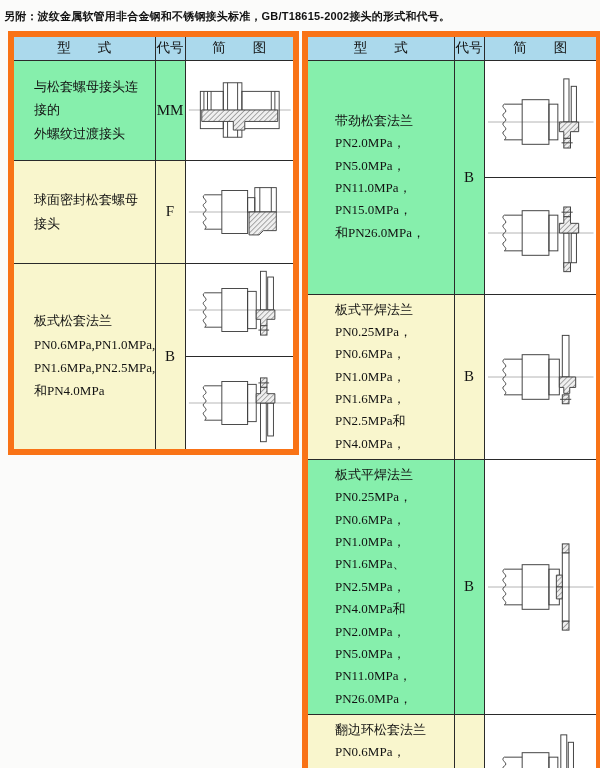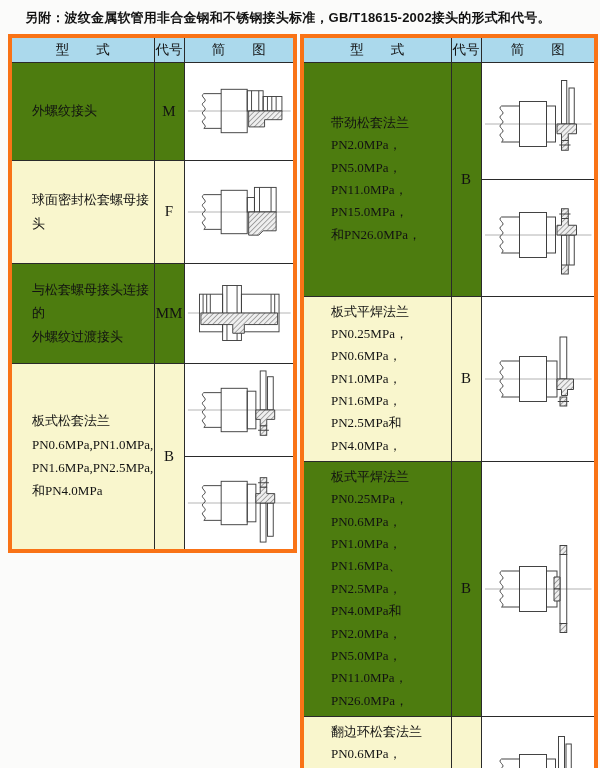--- a/index.html
+++ b/index.html
@@ -3,25 +3,25 @@
 <meta charset="utf-8">
 <style>
   html,body{margin:0;padding:0;}
   body{
     width:600px;height:768px;overflow:hidden;
     background:#fbfbfa;color:#121212;
     font-family:"Liberation Serif", serif;
   }
   .title{
     font-family:"Liberation Sans", sans-serif;
-    font-weight:bold;font-size:13px;letter-spacing:.2px;
-    padding:9px 0 0 25px;white-space:nowrap;
+    font-weight:bold;font-size:11px;letter-spacing:.2px;
+    padding:9px 0 0 4px;white-space:nowrap;
   }
   .tables{display:flex;gap:3px;margin:7px 0 0 8px;align-items:flex-start;}
-  table{border-collapse:collapse;table-layout:fixed;border:4px solid #f97316;background:#4d7c0f;}
+  table{border-collapse:collapse;table-layout:fixed;border:6px solid #f97316;background:#86efac;}
   th,td{border:1px solid #2a2a2a;padding:0;vertical-align:middle;}
   th{
     background:var(--hd,#abd9ec);font-weight:normal;font-size:13.5px;
     font-family:"Liberation Sans", sans-serif;
   }
   td.type{
     font-size:13px;line-height:1.8;text-align:left;
     padding:4px 4px 4px 20px;white-space:pre-line;
   }
   table.t2 td.type{padding-left:27px;line-height:1.72;}
@@ -62,72 +62,54 @@
         <col style="width:30px">
         <col style="width:111px">
       </colgroup>
     <tbody>
     <tr class="head" style="height:26px">
       <th>型　　式</th>
       <th>代号</th>
       <th>简　　图</th>
     </tr>
 
-    <tr style="height:98px">
-      <td class="type">外螺纹接头</td>
-      <td class="code">M</td>
-      <td class="diag">
-        <svg class="d" viewBox="0 0 150 120" width="100%" height="94">
-              <use href="#cl"></use>
-              <use href="#hose"></use>
-              <use href="#bdy"></use>
-          <g stroke="#3f3f3f" fill="none" stroke-width="1.3">
-            <rect x="86" y="32" width="22" height="28"></rect>
-                <path d="M92,32 V60 M102,32 V60"></path>
-            <rect x="108" y="40" width="26" height="20"></rect>
-                <path d="M114,40 V60 M120,40 V60 M126,40 V60"></path>
-            <path fill="url(#hx)" d="M88,60 h46 v12 h-24 v10 h-22 z"></path>
-          </g>
-            </svg>
-      </td>
-    </tr>
-
-    <tr style="height:103px">
-      <td class="type hl">球面密封松套螺母接头</td>
-      <td class="code hl">F</td>
-      <td class="diag">
-        <svg class="d" viewBox="0 0 150 120" width="100%" height="98">
-              <use href="#cl"></use>
-              <use href="#hose"></use>
-              <use href="#bdy"></use>
-          <g stroke="#3f3f3f" fill="none" stroke-width="1.3">
-            <rect x="86" y="40" width="10" height="20"></rect>
-            <rect x="96" y="26" width="30" height="34"></rect>
-                <path d="M103,26 V60 M119,26 V60"></path>
-            <path fill="url(#hx)" d="M88,60 h38 v26 h-18 l-6,6 h-14 z"></path>
-          </g>
-            </svg>
-      </td>
-    </tr>
 
     <tr style="height:100px">
       <td class="type">与松套螺母接头连接的
 外螺纹过渡接头</td>
       <td class="code">MM</td>
       <td class="diag">
         <svg class="d" viewBox="0 0 150 120" width="100%" height="96">
               <use href="#cl"></use>
           <g stroke="#3f3f3f" fill="none" stroke-width="1.3">
             <rect x="20" y="34" width="32" height="52"></rect>
                 <path d="M25,34 V60 M30,34 V60 M35,34 V60"></path>
             <rect x="52" y="22" width="26" height="76"></rect>
                 <path d="M58,22 V98 M72,22 V98"></path>
             <rect x="78" y="34" width="52" height="52"></rect>
                 <path d="M119,34 V60 M124,34 V60"></path>
             <path fill="url(#hx)" d="M22,60 h106 v16 h-46 v12 h-16 v-12 h-44 z"></path>
+          </g>
+            </svg>
+      </td>
+    </tr>
+
+    <tr style="height:103px">
+      <td class="type hl">球面密封松套螺母接头</td>
+      <td class="code hl">F</td>
+      <td class="diag">
+        <svg class="d" viewBox="0 0 150 120" width="100%" height="98">
+              <use href="#cl"></use>
+              <use href="#hose"></use>
+              <use href="#bdy"></use>
+          <g stroke="#3f3f3f" fill="none" stroke-width="1.3">
+            <rect x="86" y="40" width="10" height="20"></rect>
+            <rect x="96" y="26" width="30" height="34"></rect>
+                <path d="M103,26 V60 M119,26 V60"></path>
+            <path fill="url(#hx)" d="M88,60 h38 v26 h-18 l-6,6 h-14 z"></path>
           </g>
             </svg>
       </td>
     </tr>
 
 
 
     <tr style="height:144px">
       <td class="type hl">板式松套法兰
 PN0.6MPa,PN1.0MPa,

